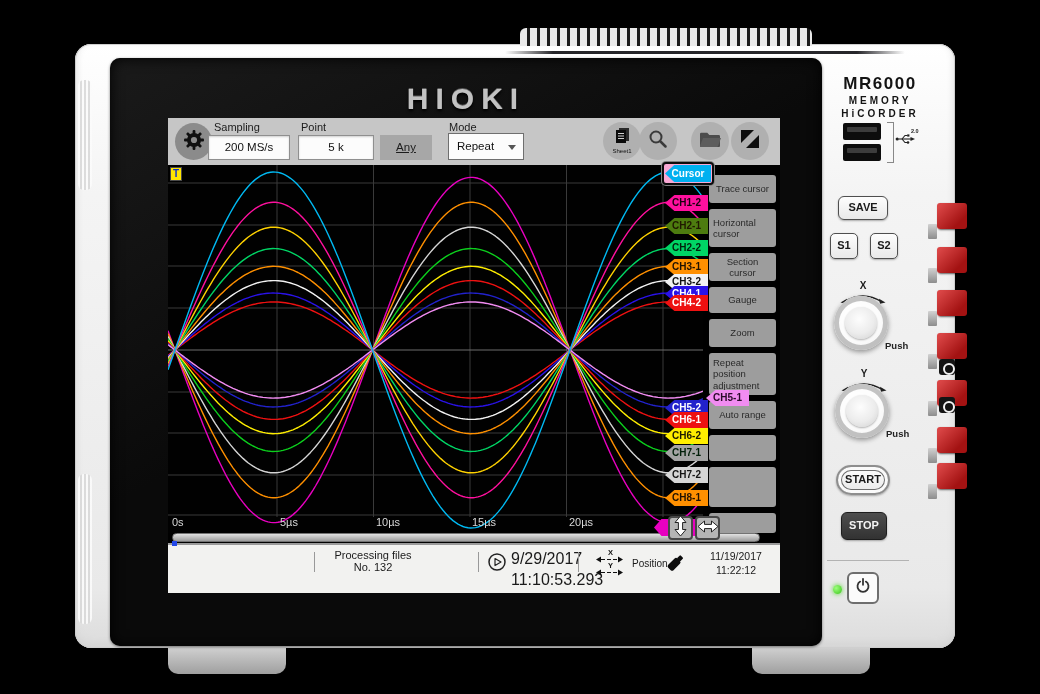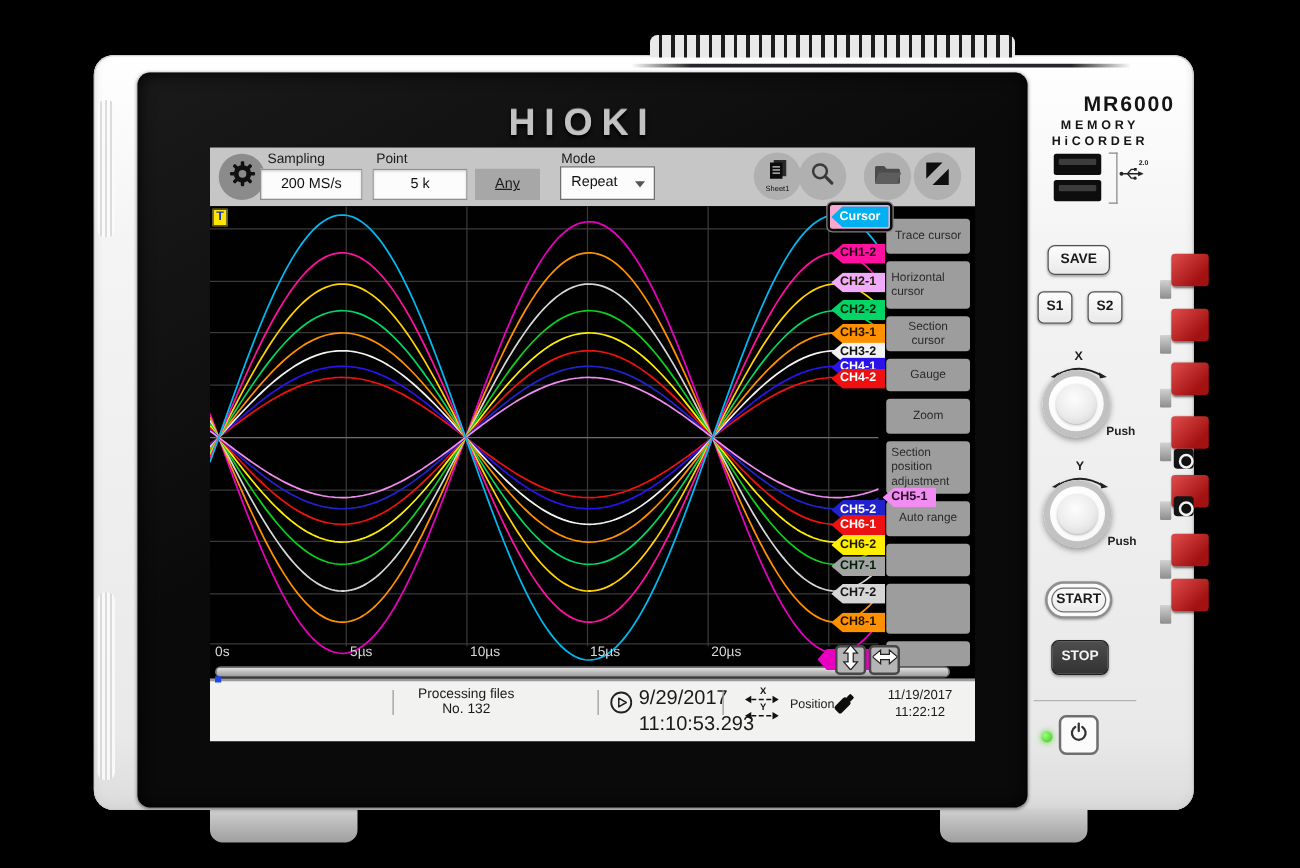--- a/index.html
+++ b/index.html
@@ -92,21 +92,21 @@
   #statusbar { left:0; top:425px; width:612px; height:50px; background:#f2f2f0;
     border-top:2px solid #9a9a9a; color:#1a1a1a; z-index:6; }
   .sb-sep { position:absolute; top:7px; width:1px; height:20px; background:#999; }
   .sb-2line { position:absolute; font-size:10.5px; line-height:1.3; }
   #sb-proc { left:148px; top:4px; width:114px; text-align:center; font-size:11px; }
   #sb-pos-label { position:absolute; left:464px; top:13px; font-size:10px; }
   .xy-label { position:absolute; font-size:7.5px; font-weight:bold; color:#111; }
 
   
   .hw-text { position:absolute; color:#141414; text-align:center; }
-  #model-name { left:745px; top:30px; width:120px; font-size:17px; font-weight:bold; letter-spacing:1.5px;text-align:right; }
+  #model-name { left:745px; top:30px; width:120px; font-size:17px; font-weight:bold; letter-spacing:1.5px; }
   .model-sub { left:745px; width:120px; font-size:10px; font-weight:bold; letter-spacing:3px; }
   .usb-port { position:absolute; left:768px; width:38px; height:17px; background:#0d0d0d;
     border-radius:2px; }
   .usb-port::after { content:""; position:absolute; left:4px; top:4px; right:4px; height:5px;
     background:#3c3c3c; border-radius:1px; }
   #usb-bracket { left:812px; top:78px; width:7px; height:41px;
     border-top:1px solid #888; border-right:1px solid #888; border-bottom:1px solid #888; }
   #usb-20 { left:836px; top:84px; font-size:5.5px; font-weight:bold; color:#222; }
   .hw-btn { position:absolute; background:linear-gradient(#fdfdfd,#e9e9e9);
     border:1.5px solid #4f4f4f; border-radius:6px; color:#1a1a1a; font-weight:bold;
@@ -258,21 +258,21 @@
             <span class="axis-tick" style="left: 401px;">20µs</span>
           </div>
       </div>
 
       <div id="right-menu" class="abs">
           <div class="menu-btn" style="height: 28px;">Trace cursor</div>
           <div class="menu-btn left" style="height: 38px;">Horizontal cursor</div>
           <div class="menu-btn" style="height: 28px;">Section cursor</div>
           <div class="menu-btn" style="height: 26px;">Gauge</div>
           <div class="menu-btn" style="height: 28px;">Zoom</div>
-          <div class="menu-btn left" style="height: 42px;">Section position adjustment</div>
+          <div class="menu-btn left" style="height: 42px;">Repeat position adjustment</div>
           <div class="menu-btn" style="height: 28px;">Auto range</div>
           <div class="menu-btn" style="height: 26px;"></div>
           <div class="menu-btn" style="height: 40px;"></div>
           <div class="menu-btn" style="height: 20px;"></div>
         </div>
 
       <div id="cursor-btn" class="abs">
         <div class="arrow" style="background:#00b0f0;">Cursor</div>
       </div>
       <div id="hidden-tag" class="abs" style="background: rgb(232, 0, 192);"></div>
@@ -334,21 +334,21 @@
               <rect x="15" y="10" width="5" height="4.5" rx="1"></rect>
             </g>
           </svg>
         </span>
         <div class="sb-2line" style="left:528px;top:5px;width:80px;text-align:center;">
           <div>11/19/2017</div>
           <div>11:22:12</div>
         </div>
       </div>
     <div class="ch-tag" style="top: 77px; background: rgb(255, 16, 158); color: rgb(28, 0, 17);">CH1-2</div>
-        <div class="ch-tag" style="top: 100px; background: #f0abfc; color: rgb(32, 25, 0); text-align: center;">CH2-1</div>
+        <div class="ch-tag" style="top: 100px; background: #4d7c0f; color: rgb(32, 25, 0); text-align: center;">CH2-1</div>
         <div class="ch-tag" style="top: 122px; background: rgb(0, 213, 101); color: rgb(0, 34, 14);">CH2-2</div>
         <div class="ch-tag" style="top: 141px; background: rgb(255, 144, 0); color: rgb(34, 18, 0);">CH3-1</div>
         <div class="ch-tag" style="top: 156px; background: rgb(242, 242, 242); color: rgb(17, 17, 17);">CH3-2</div>
         <div class="ch-tag" style="top: 168px; background: rgb(42, 18, 232); color: rgb(255, 255, 255);">CH4-1</div>
         <div class="ch-tag" style="top: 177px; background: rgb(238, 17, 17); color: rgb(255, 255, 255);">CH4-2</div>
         <div class="ch-tag" style="top: 272px; background: rgb(241, 140, 241); color: rgb(42, 11, 42); margin-left: 41px;">CH5-1</div>
         <div class="ch-tag" style="top: 282px; background: rgb(34, 34, 204); color: rgb(255, 255, 255);">CH5-2</div>
         <div class="ch-tag" style="top: 294px; background: rgb(238, 17, 17); color: rgb(255, 255, 255);">CH6-1</div>
         <div class="ch-tag" style="top: 310px; background: rgb(255, 238, 0); color: rgb(30, 28, 0);">CH6-2</div>
         <div class="ch-tag" style="top: 327px; background: #a3a3a3; color: rgb(2, 32, 10);">CH7-1</div>

